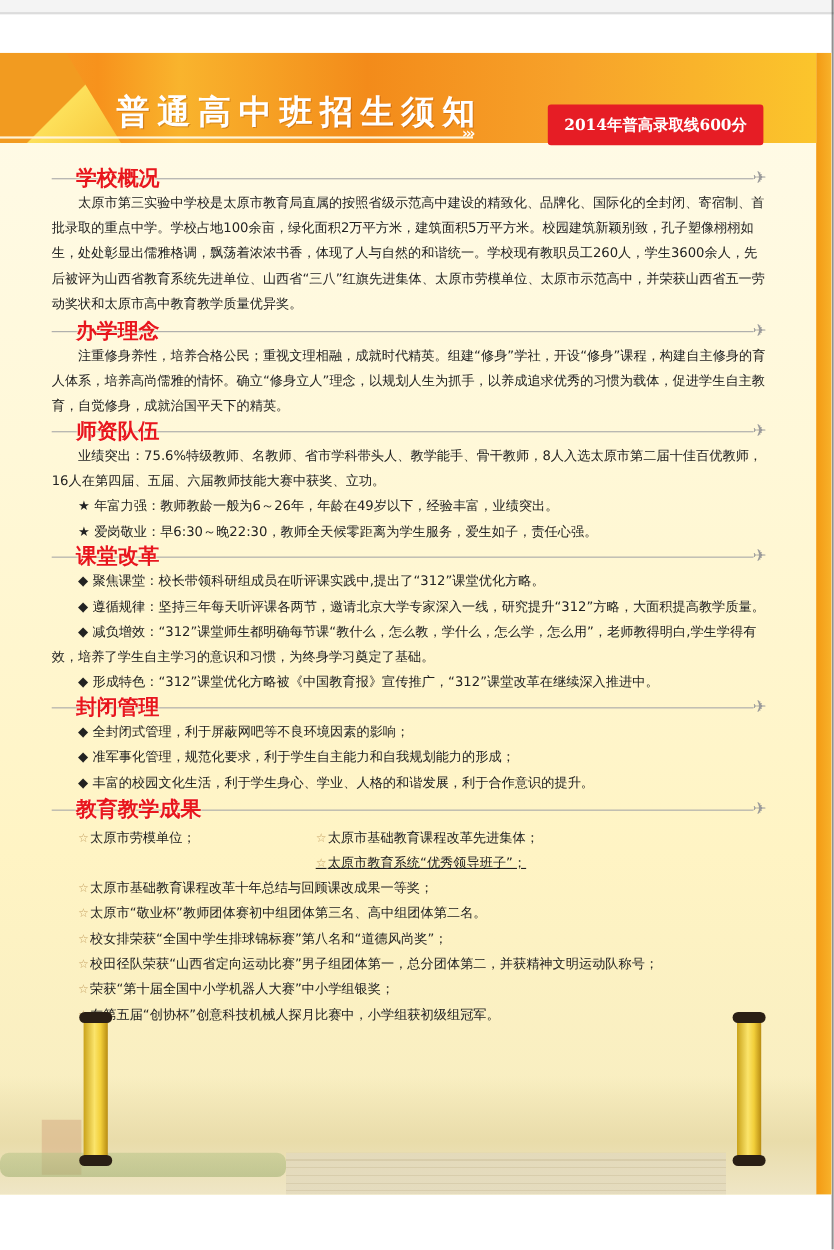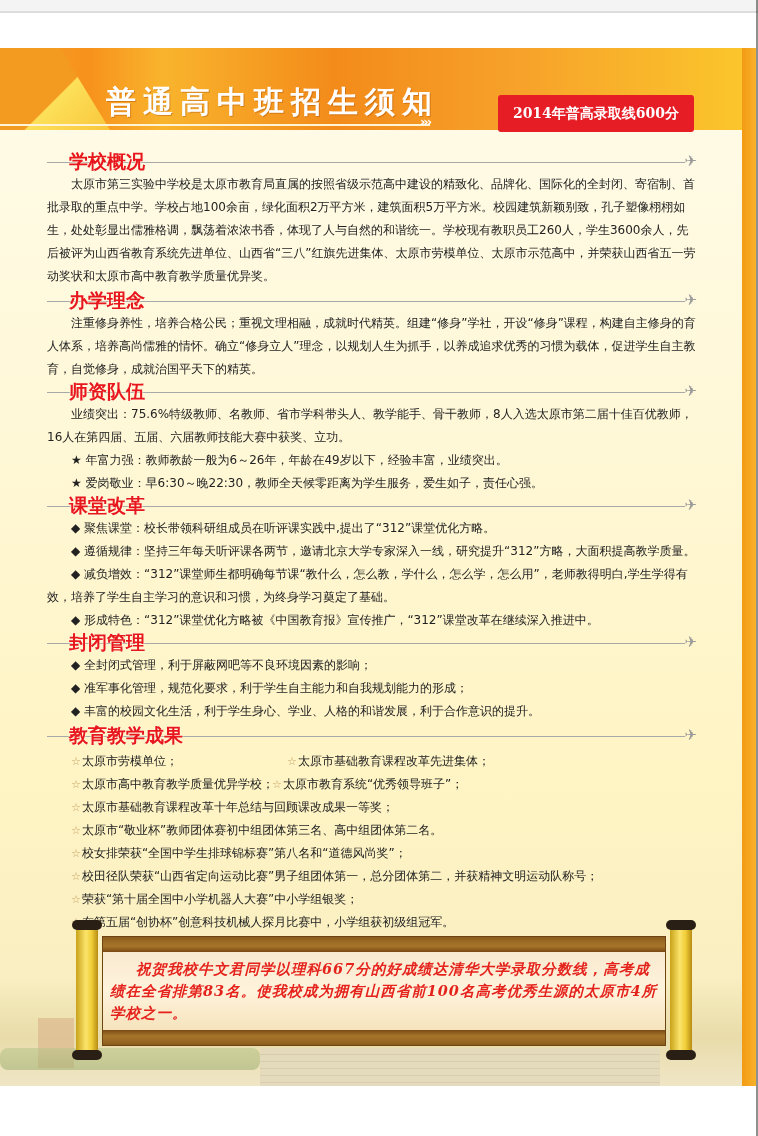--- a/index.html
+++ b/index.html
@@ -157,22 +157,21 @@
         <div class="sec-line"></div>
         <span class="sec-title">教育教学成果</span>
         <span class="plane">✈</span>
       </div>
       <div class="awards" style="margin-top:3px;">
         <div class="aw-row">
           <span class="aw" style="left:24px;"><span class="star">☆</span><span>太原市劳模单位；</span></span>
           <span class="aw" style="left:240px;"><span class="star">☆</span><span>太原市基础教育课程改革先进集体；</span></span>
         </div>
         <div class="aw-row">
-          <span class="aw" style="left:24px;"><span class="star">☆</span><span>太原市高中教育教学质量优异学校；</span></span>
-          <span class="aw" style="left:225px;"><span class="star">☆</span><span>太原市教育系统“优秀领导班子”；</span></span>
+          <span class="aw" style="left:240px;text-decoration:underline;"><span class="star">☆</span><span>太原市教育系统“优秀领导班子”；</span></span>
         </div>
         <div class="aw-row">
           <span class="aw" style="left:24px;"><span class="star">☆</span><span>太原市基础教育课程改革十年总结与回顾课改成果一等奖；</span></span>
         </div>
         <div class="aw-row">
           <span class="aw" style="left:24px;"><span class="star">☆</span><span>太原市“敬业杯”教师团体赛初中组团体第三名、高中组团体第二名。</span></span>
         </div>
         <div class="aw-row">
           <span class="aw" style="left:24px;"><span class="star">☆</span><span>校女排荣获“全国中学生排球锦标赛”第八名和“道德风尚奖”；</span></span>
         </div>
@@ -186,20 +185,17 @@
           <span class="aw" style="left:24px;"><span class="star">☆</span><span>在第五届“创协杯”创意科技机械人探月比赛中，小学组获初级组冠军。</span></span>
         </div>
       </div>
     </div>
   </div>
 
   <div class="scroll-wrap">
     <div class="rod" style="left:6px; top:6px; height:128px;"></div>
     <div class="rod-cap" style="left:2px; top:0px;"></div>
     <div class="rod-cap" style="left:2px; top:130px;"></div>
-    <div class="scroll-body">
-      <div class="scroll-text">祝贺我校牛文君同学以理科667分的好成绩达清华大学录取分数线，高考成绩在全省排第83名。使我校成为拥有山西省前100名高考优秀生源的太原市4所学校之一。</div>
-    </div>
     <div class="rod" style="left:600px; top:6px; height:128px;"></div>
     <div class="rod-cap" style="left:596px; top:0px;"></div>
     <div class="rod-cap" style="left:596px; top:130px;"></div>
   </div>
 </div>
 
 </body></html>

